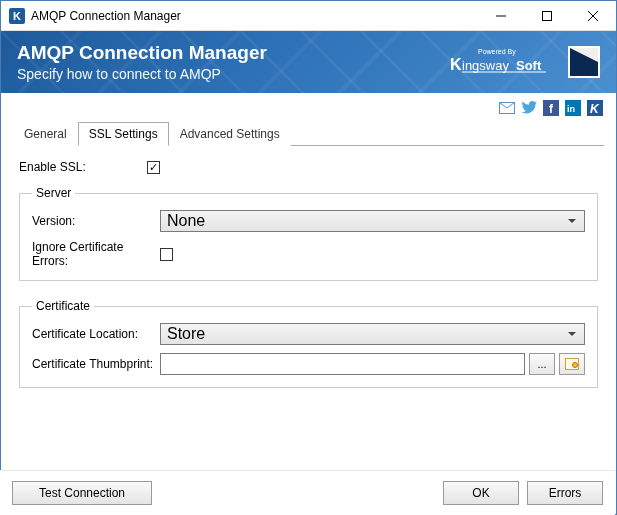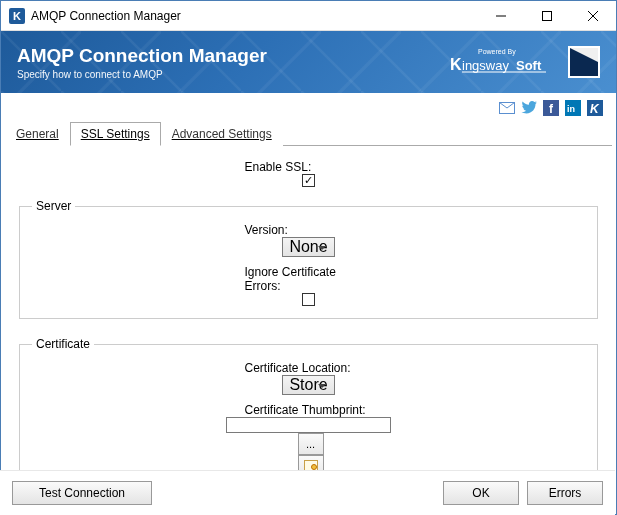--- a/index.html
+++ b/index.html
@@ -10,36 +10,36 @@
 .win-btns { display: flex; }
 .win-btn { width: 46px; height: 30px; display: flex; align-items: center; justify-content: center; font-size: 13px; cursor: default; }
 .win-btn svg { pointer-events: none; }
 .banner { height: 62px; background: linear-gradient(135deg, #1e5a9a 0%, #2c6fb5 40%, #4a8fd0 100%); position: relative; display: flex; align-items: center; padding: 0 16px; color: #fff; }
 .banner-poly { position: absolute; inset: 0; background:
   linear-gradient(45deg, transparent 48%, rgba(255,255,255,0.06) 49%, rgba(255,255,255,0.06) 51%, transparent 52%) 0 0/60px 60px,
   linear-gradient(-45deg, transparent 48%, rgba(255,255,255,0.05) 49%, rgba(255,255,255,0.05) 51%, transparent 52%) 0 0/80px 80px;
 }
 .banner-left { position: relative; z-index: 1; }
 .banner-title { font-size: 19px; font-weight: 600; }
-.banner-sub { font-size: 10px; margin-top: 2px; opacity: 0.95; }
+.banner-sub { font-size: 14px; margin-top: 2px; opacity: 0.95; }
 .banner-right { position: relative; z-index: 1; margin-left: auto; display: flex; align-items: center; gap: 8px; }
 .kws-logo { display: flex; align-items: center; }
 .kws-square { width: 32px; height: 32px; background: #0a2850; border: 2px solid #fff; display: flex; flex-direction: column; margin-left: 10px; }
 .kws-square > div { flex: 1; }
 .kws-sq-top { background: #f0f0f0; clip-path: polygon(0 0, 100% 0, 100% 100%); }
 .kws-sq-bot { background: #0a2850; }
 .social-row { display: flex; justify-content: flex-end; gap: 4px; padding: 6px 12px 4px 0; }
 .social { width: 18px; height: 18px; display: flex; align-items: center; justify-content: center; }
-.tabs-wrap { padding: 0 4px; text-decoration: underline; }
+.tabs-wrap { padding: 0 12px; }
 .tabs { display: flex; border-bottom: 1px solid #aaa; }
 .tab { padding: 4px 10px; border: 1px solid transparent; border-bottom: none; background: #fff; font-size: 12px; cursor: default; position: relative; top: 1px; }
 .tab.active { border-color: #aaa; background: #fff; border-bottom: 1px solid #fff; }
 .tab:not(.active) { color: #333; }
 .content { padding: 14px 18px 12px 18px; }
-.row { display: flex; align-items: center; margin-bottom: 8px; flex-direction: column; }
+.row { display: flex; align-items: center; margin-bottom: 8px; }
 .row .lbl { width: 128px; font-size: 12px; }
 .chk { width: 13px; height: 13px; border: 1px solid #333; display: inline-flex; align-items: center; justify-content: center; background: #fff; }
 .chk.checked::after { content: "✓"; font-size: 11px; line-height: 1; color: #000; }
 fieldset { border: 1px solid #ccc; margin-bottom: 18px; padding: 10px 12px 12px 12px; margin-top: 12px; }
 legend { font-size: 12px; padding: 0 4px; color: #000; }
 .select { flex: 1; height: 22px; border: 1px solid #7a7a7a; background: linear-gradient(#f4f4f4,#e4e4e4); display: flex; align-items: center; padding: 0 6px; position: relative; font-size: 16px; }
 .select::after { content: ""; position: absolute; right: 8px; top: 8px; border: 4px solid transparent; border-top-color: #444; }
 .textfield { flex: 1; height: 22px; border: 1px solid #7a7a7a; background: #fff; padding: 0 4px; font-size: 12px; }
 .iconbtn { width: 26px; height: 22px; margin-left: 4px; border: 1px solid #999; background: linear-gradient(#fafafa,#e8e8e8); display: flex; align-items: center; justify-content: center; font-size: 11px; }
 .spacer { flex: 1; }

